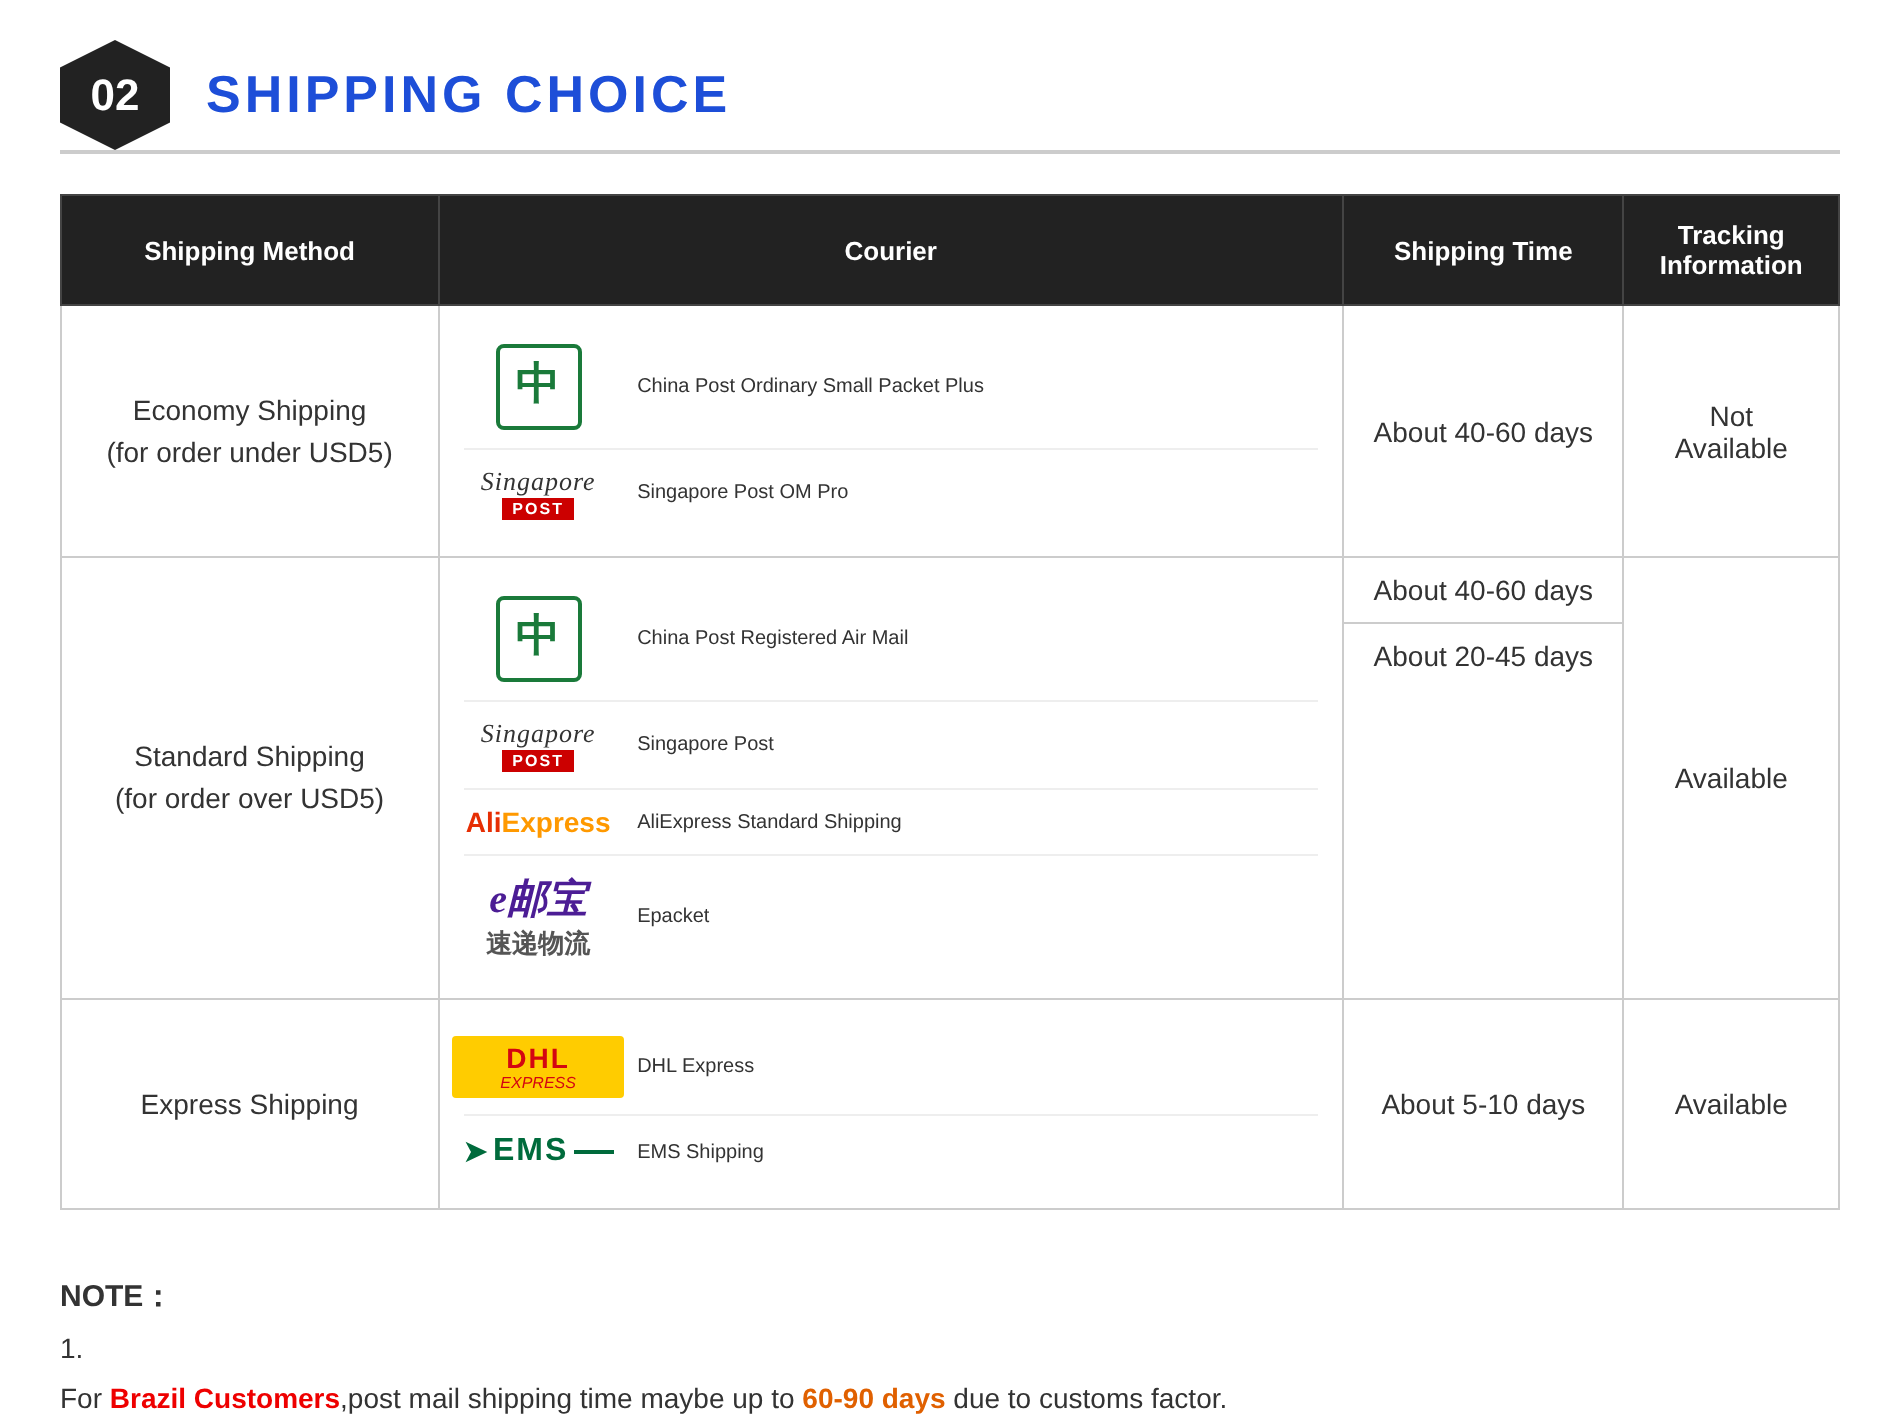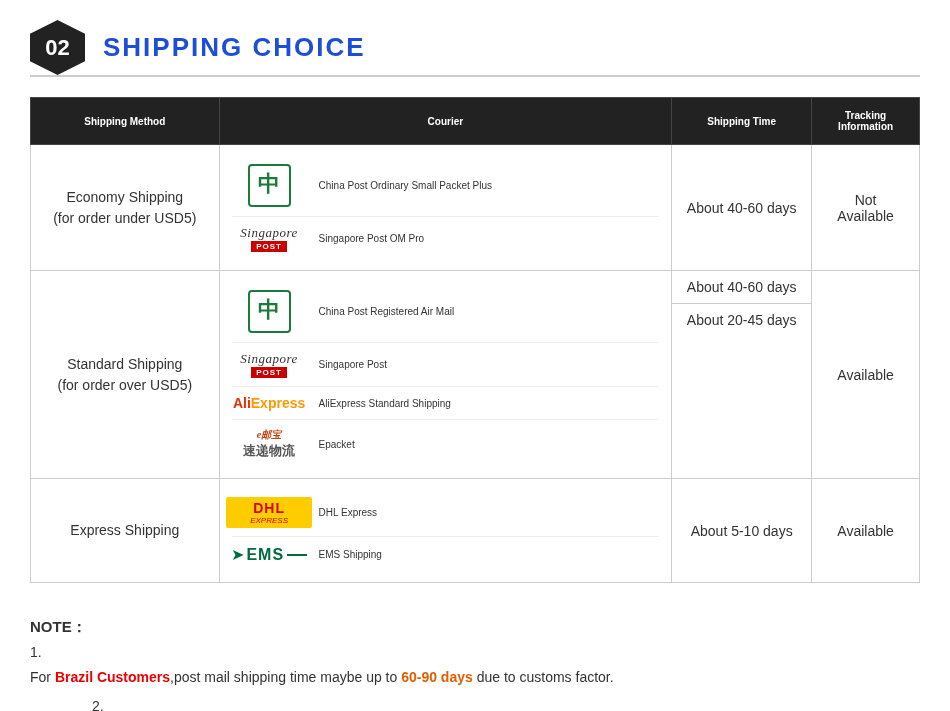--- a/index.html
+++ b/index.html
@@ -45,21 +45,21 @@
     .shipping-table {
       width: 100%;
       border-collapse: collapse;
       margin-bottom: 20px;
     }
     .shipping-table th {
       background: #222;
       color: #fff;
       padding: 12px 10px;
       text-align: center;
-      font-size: 10px;
+      font-size: 13px;
       font-weight: bold;
       border: 1px solid #444;
     }
     .shipping-table td {
       border: 1px solid #ccc;
       padding: 10px 12px;
       vertical-align: middle;
       text-align: center;
     }
     .method-cell {
@@ -275,21 +275,21 @@
         </div>
         <div class="courier-row">
           <div class="courier-logo">
             <span style="font-size:14px; font-weight:900; color:#e62e04; font-family:Arial;">Ali<span style="color:#f90;">Express</span></span>
           </div>
           <div class="courier-name">AliExpress Standard Shipping</div>
         </div>
         <div class="courier-row">
           <div class="courier-logo">
             <div class="epacket-wrapper">
-              <span style="font-family:'Times New Roman',serif; font-style:italic; color:#c2410c; font-size:10px;text-align:center;">e邮宝</span>
+              <span style="font-family:'Times New Roman',serif; font-style:italic; color:#4c1d95; font-size:20px;text-align:center;">e邮宝</span>
               <span class="epacket-sub">速递物流</span>
             </div>
           </div>
           <div class="courier-name">Epacket</div>
         </div>
       </td>
       <td class="time-cell" style="padding:0; vertical-align:top;">
         <div style="height:50%; display:flex; align-items:center; justify-content:center; border-bottom:1px solid #ccc; padding:8px;">About 40-60 days</div>
         <div style="height:50%; display:flex; align-items:center; justify-content:center; padding:8px;">About 20-45 days</div>
       </td>

